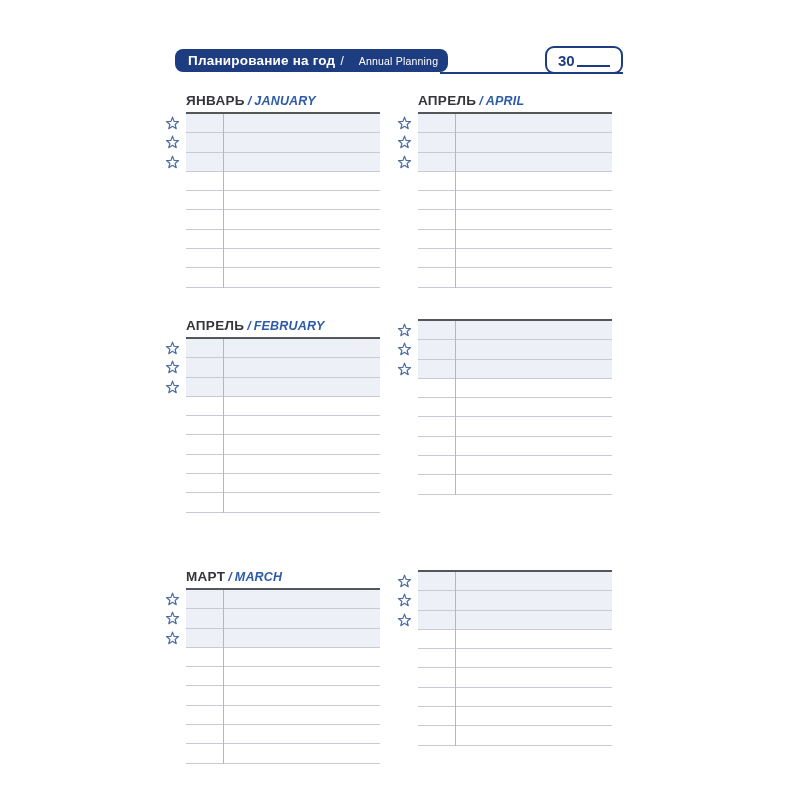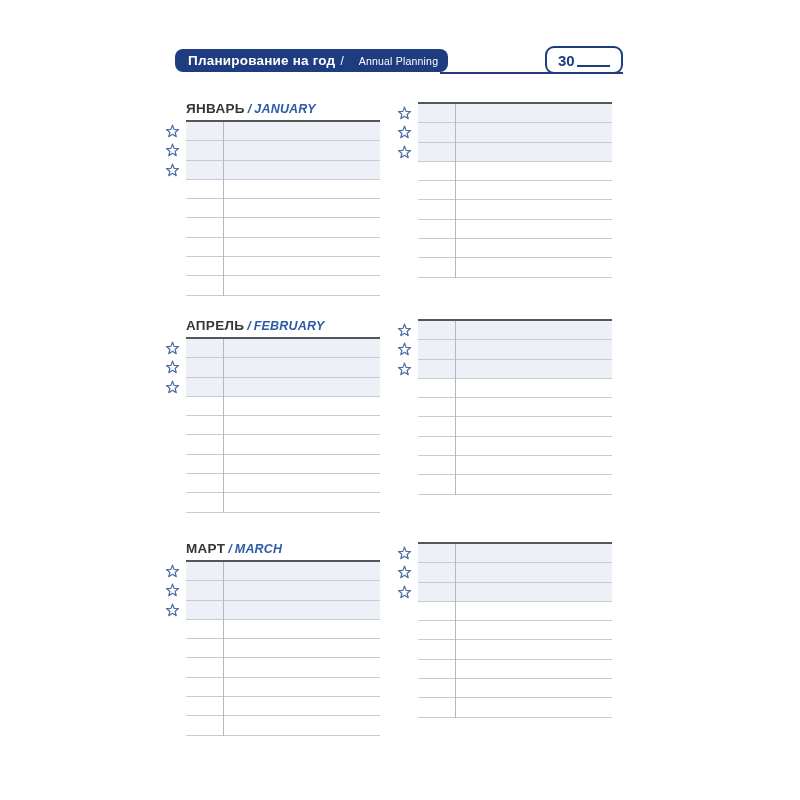--- a/index.html
+++ b/index.html
@@ -29,21 +29,21 @@
     border:2.5px solid var(--accent);border-radius:9px;
     display:flex;align-items:center;padding-left:11px;
   }
   .year-prefix{color:var(--accent);font-size:15px;font-weight:800;line-height:1;}
   .year-blank{display:inline-block;width:33px;height:2.5px;background:var(--accent);
     align-self:flex-end;margin:0 0 5px 2px;}
 
   
   .month{position:absolute;width:194px;}
   .col-left{left:186px;}  .col-right{left:418px;}
-  .row-1{top:92px;margin-top:8px;}  .row-2{top:317px;}  .row-3{top:540px;}
+  .row-1{top:92px;}  .row-2{top:317px;}  .row-3{top:568px;}
 
   .month-title{font-size:13.5px;line-height:17px;white-space:nowrap;}
   .mt-ru{color:var(--month-ru);font-weight:700;letter-spacing:.3px;}
   .mt-sep{color:var(--month-en);font-style:italic;font-weight:700;margin:0 3px;font-size:12.5px;}
   .mt-en{color:var(--month-en);font-style:italic;font-weight:700;font-size:12.5px;letter-spacing:.2px;}
 
   .month-table{position:relative;margin-top:2px;border-top:2.5px solid var(--thick);}
   .trow{position:relative;height:19.3px;border-bottom:1px solid var(--rowline);}
   .trow.shaded{background:var(--shade);}
   .star{position:absolute;left:-21px;top:50%;transform:translateY(-50%);width:15px;height:15px;}
@@ -171,20 +171,23 @@
         <div class="trow"></div>
         <div class="trow"></div>
         <div class="trow"></div>
         <div class="trow"></div>
         <div class="trow"></div>
         <div class="vline"></div>
       </div>
   </section>
 
   <section class="month col-right row-1">
+    <h2 class="month-title">
+      <span class="mt-ru">АПРЕЛЬ</span><span class="mt-sep">/</span><span class="mt-en">APRIL</span>
+    </h2>
     <div class="month-table">
         <div class="trow shaded">
           <span class="star">
             <svg viewBox="0 0 16 16">
               <polygon points="8,1.8 9.7,6.25 14.47,6.5 10.76,9.5 12.0,14.1 8,11.5 4.0,14.1 5.24,9.5 1.53,6.5 6.3,6.25"></polygon>
             </svg>
           </span>
         </div>
         <div class="trow shaded">
           <span class="star">

